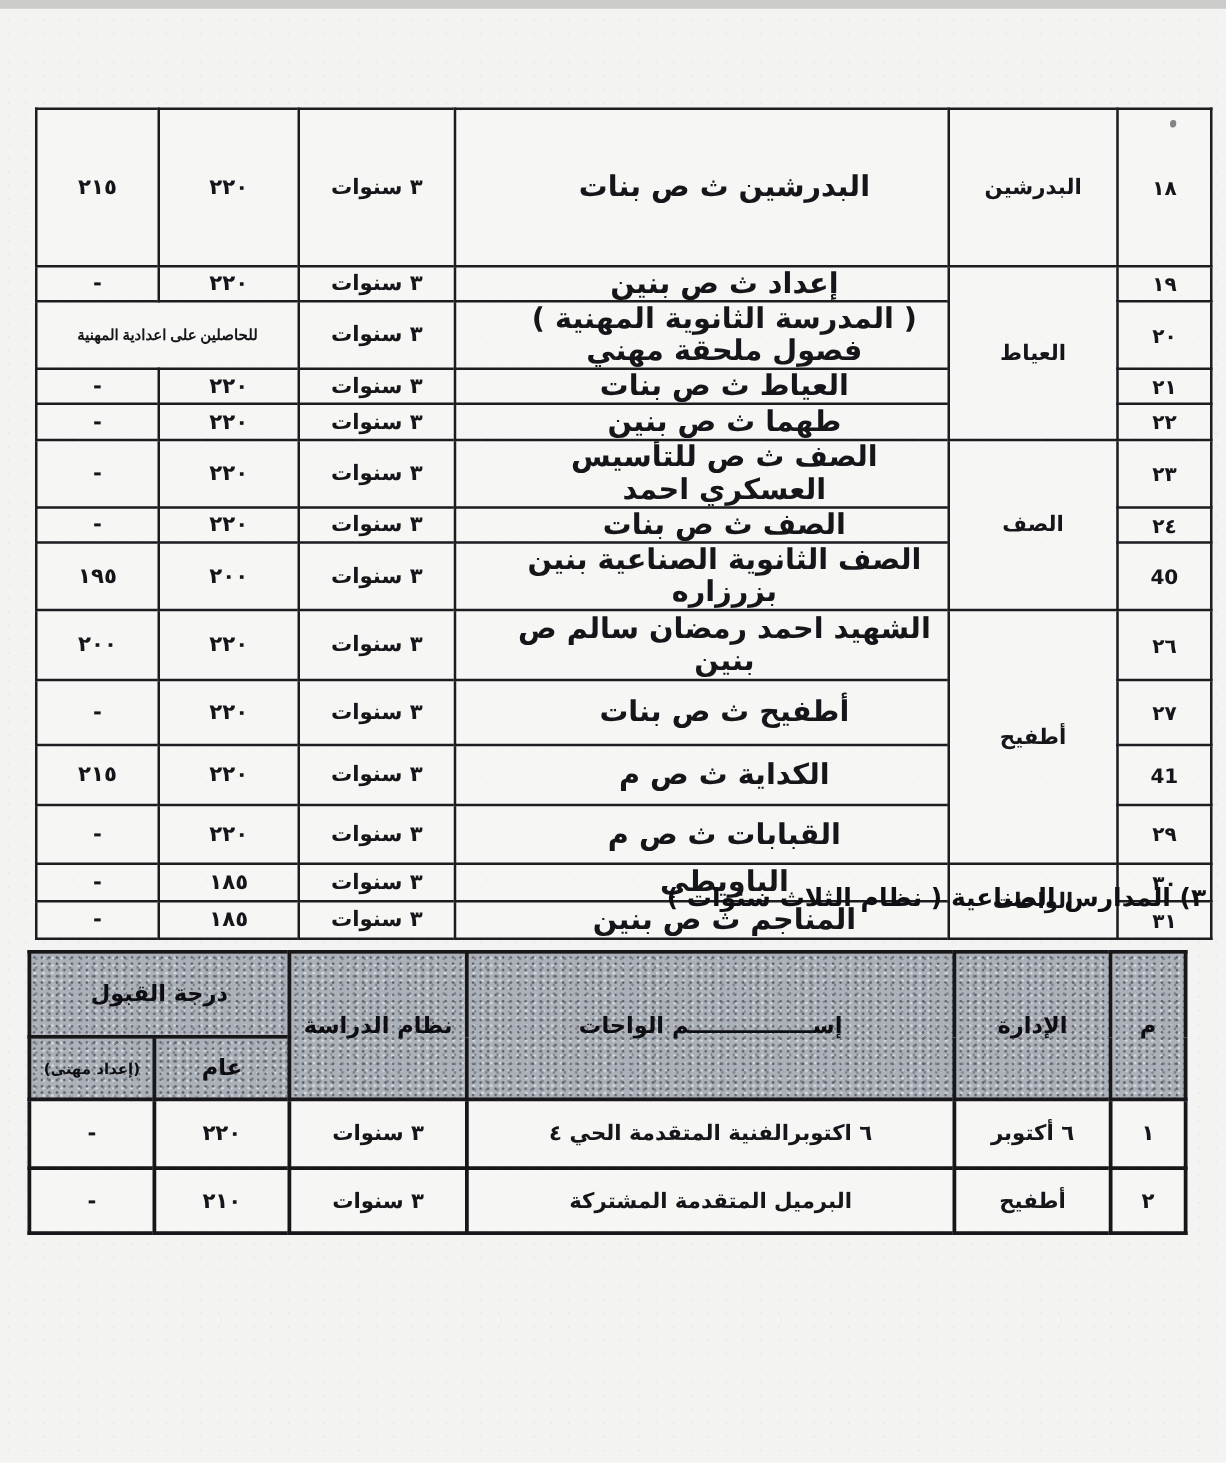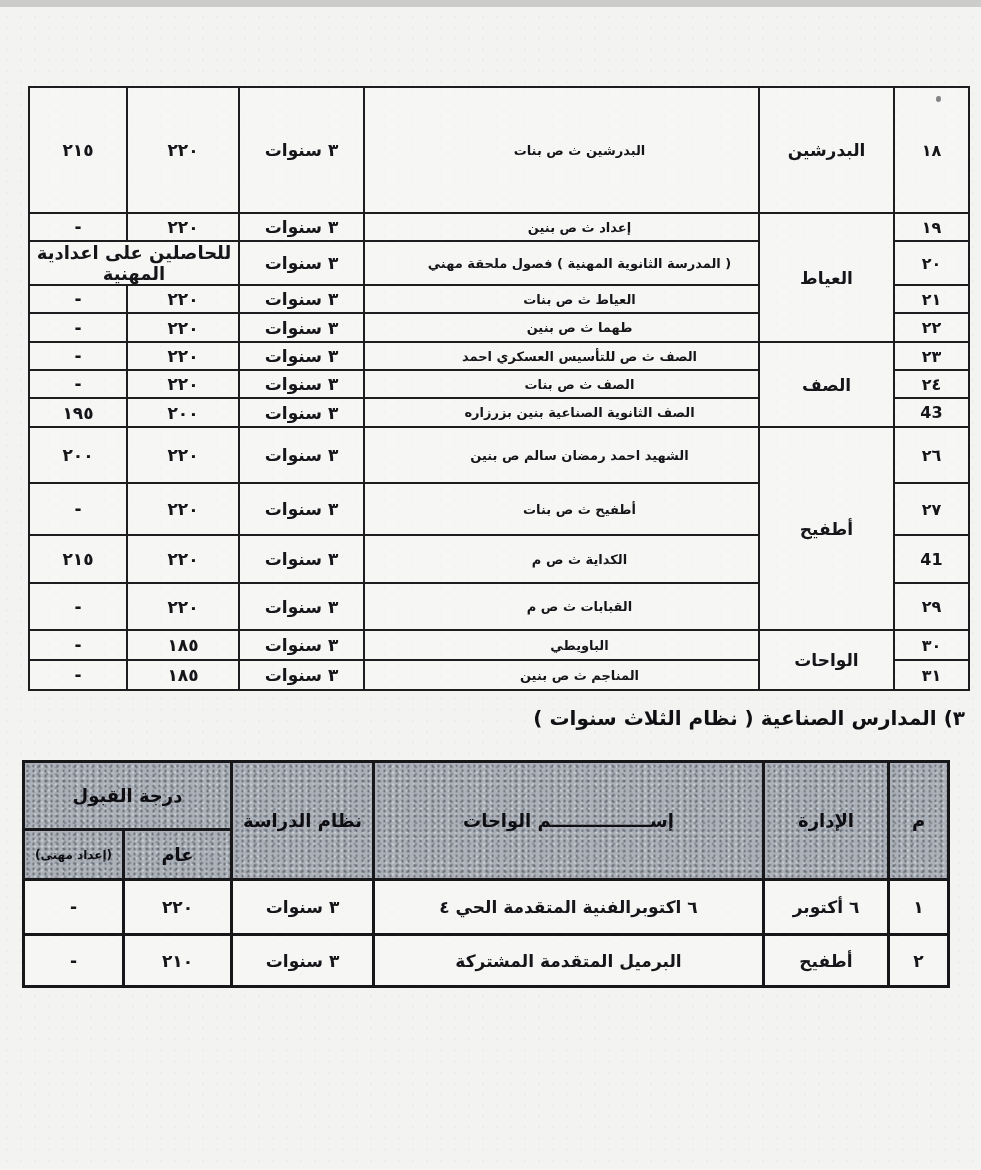--- a/index.html
+++ b/index.html
@@ -22,22 +22,22 @@
 
   
   .t1{right:11px;top:86px;width:940px;}
   .t1 td{
     border:2px solid #1d1d20;
     font-size:17px;
     padding:0 4px;
     background:rgba(250,250,248,.45);
   }
   .t1 .no-cell{font-size:16px;margin-top:27px;}
-  .t1 .note-cell{font-size:18px;}
-  .t1 .name-cell{font-size:13px;padding-left:40px;}
+  .t1 .note-cell{font-size:12px;font-family:Liberation Serif, serif;}
+  .t1 .name-cell{font-size:23px;padding-left:40px;}
 
   
   .heading{
     position:absolute;top:706px;right:16px;
     font-size:20px;font-weight:bold;
     letter-spacing:0px;
     color:#101014;
     direction:rtl;
   }
 
@@ -119,21 +119,21 @@
         <td>-</td>
       </tr>
       <tr style="height:28px">
         <td class="no-cell">٢٤</td>
         <td class="name-cell">الصف ث ص بنات</td>
         <td>٣ سنوات</td>
         <td>٢٢٠</td>
         <td>-</td>
       </tr>
       <tr style="height:29px">
-        <td class="no-cell">43</td>
+        <td class="no-cell">40</td>
         <td class="name-cell">الصف الثانوية الصناعية بنين بزرزاره</td>
         <td>٣ سنوات</td>
         <td>٢٠٠</td>
         <td>١٩٥</td>
       </tr>
       <tr style="height:56px">
         <td class="no-cell">٢٦</td>
         <td class="admin-cell" rowspan="4">أطفيح</td>
         <td class="name-cell">الشهيد احمد رمضان سالم ص بنين</td>
         <td>٣ سنوات</td>

